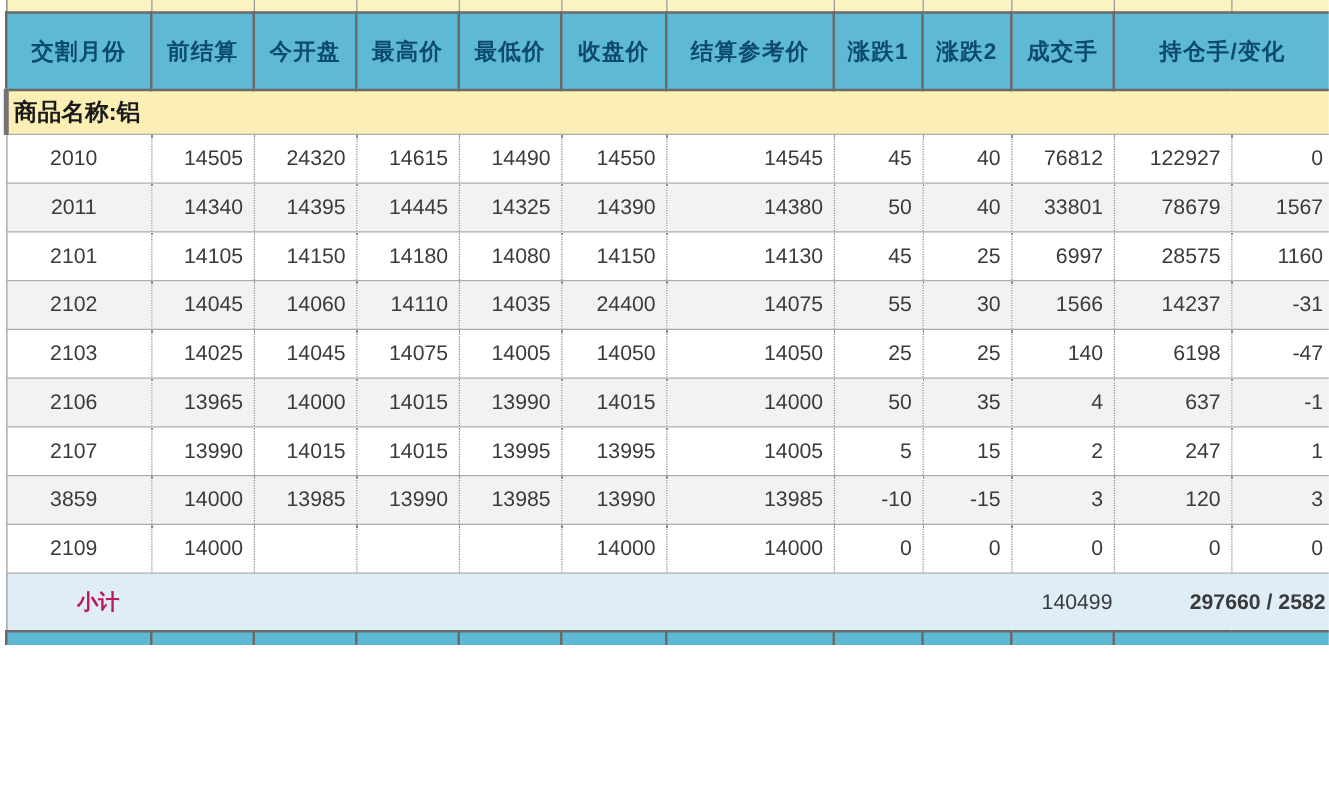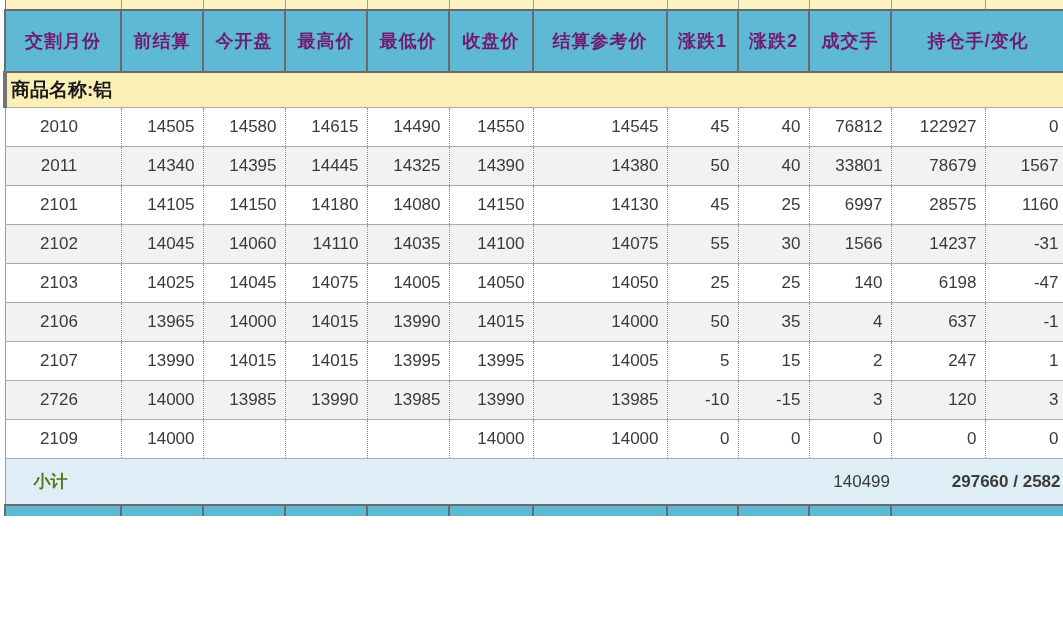--- a/index.html
+++ b/index.html
@@ -27,21 +27,21 @@
   tr.top-strip td{
     background:var(--strip-top-bg);
     height:9px;padding:0;
     border-left:1px solid #9A9A9A;
     border-right:1px dotted var(--dot-line);
   }
   tr.top-strip td:first-child{border-left:1px solid #7A7A7A;}
   
   tr.head-row th{
     background:var(--header-bg);
-    color:#701a75;
+    color:#0c4a6e;
     font-size:18px;font-weight:bold;
     height:60px;padding:0;
     text-align:center;vertical-align:middle;
     border-top:2px solid var(--header-line);
     border-bottom:2px solid var(--header-line);
     border-left:2px solid var(--header-line);
     border-right:2px solid var(--header-line);
     letter-spacing:1px;
   }
   
@@ -69,21 +69,21 @@
   tbody.data td:last-child{border-right:1px solid #9A9A9A;padding-right:6px;}
   td.c-month{text-align:center;padding-right:0;margin-top:44px;}
   td.num{text-align:right;}
   
   tr.subtotal-row td{
     background:var(--subtotal-bg);
     height:43px;font-size:17px;
     vertical-align:middle;
     border-left:1px solid #9A9A9A;border-right:1px solid #9A9A9A;
   }
-  tr.subtotal-row td.lbl{font-weight:bold;color:#4d7c0f;padding-left:28px;border-right:none;}
+  tr.subtotal-row td.lbl{font-weight:bold;color:#be185d;padding-left:56px;border-right:none;}
   tr.subtotal-row td.num{border-left:none;border-right:none;}
   tr.subtotal-row td:last-child{border-right:1px solid #7A7A7A;padding-right:4px;font-weight:bold;}
   
   tr.bottom-strip td{
     background:var(--header-bg);
     height:10px;padding:0;
     border-top:2px solid var(--header-line);
     border-left:2px solid var(--header-line);
     border-right:2px solid var(--header-line);
   }
@@ -137,21 +137,21 @@
     </tr>
     <tr class="group-row">
       <td colspan="12">商品名称:铝</td>
     </tr>
   </thead>
 
   <tbody class="data">
       <tr>
         <td class="c-month">2010</td>
         <td class="num">14505</td>
-        <td class="num">14580</td>
+        <td class="num">24320</td>
         <td class="num">14615</td>
         <td class="num">14490</td>
         <td class="num">14550</td>
         <td class="num">14545</td>
         <td class="num">45</td>
         <td class="num">40</td>
         <td class="num">76812</td>
         <td class="num">122927</td>
         <td class="num">0</td>
       </tr>
@@ -182,21 +182,21 @@
         <td class="num">6997</td>
         <td class="num">28575</td>
         <td class="num">1160</td>
       </tr>
       <tr>
         <td class="c-month">2102</td>
         <td class="num">14045</td>
         <td class="num">14060</td>
         <td class="num">14110</td>
         <td class="num">14035</td>
-        <td class="num">14100</td>
+        <td class="num">24400</td>
         <td class="num">14075</td>
         <td class="num">55</td>
         <td class="num">30</td>
         <td class="num">1566</td>
         <td class="num">14237</td>
         <td class="num">-31</td>
       </tr>
       <tr>
         <td class="c-month">2103</td>
         <td class="num">14025</td>
@@ -233,21 +233,21 @@
         <td class="num">13995</td>
         <td class="num">13995</td>
         <td class="num">14005</td>
         <td class="num">5</td>
         <td class="num">15</td>
         <td class="num">2</td>
         <td class="num">247</td>
         <td class="num">1</td>
       </tr>
       <tr>
-        <td class="c-month">2726</td>
+        <td class="c-month">3859</td>
         <td class="num">14000</td>
         <td class="num">13985</td>
         <td class="num">13990</td>
         <td class="num">13985</td>
         <td class="num">13990</td>
         <td class="num">13985</td>
         <td class="num">-10</td>
         <td class="num">-15</td>
         <td class="num">3</td>
         <td class="num">120</td>

